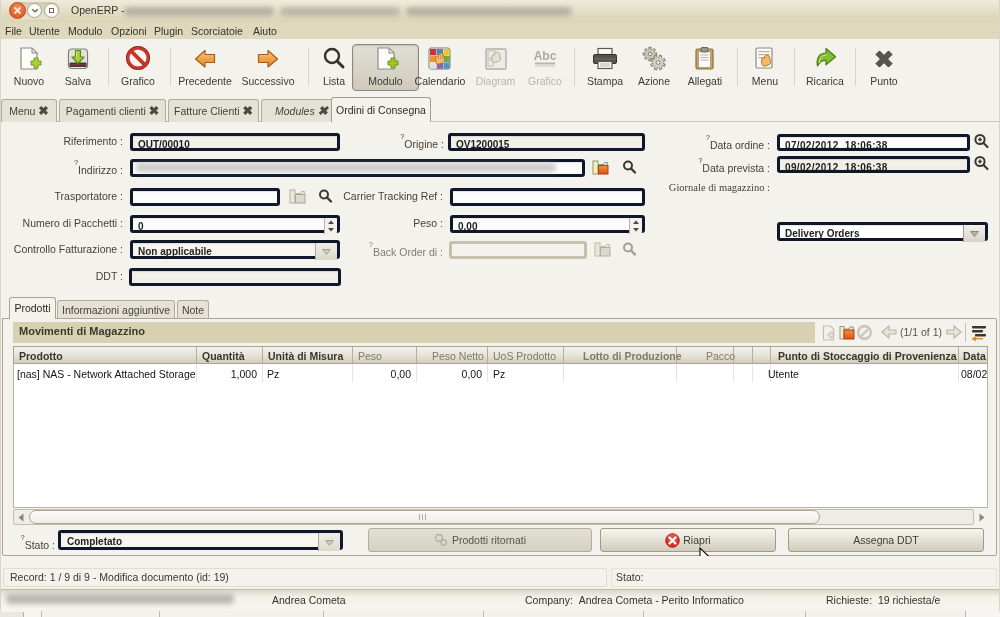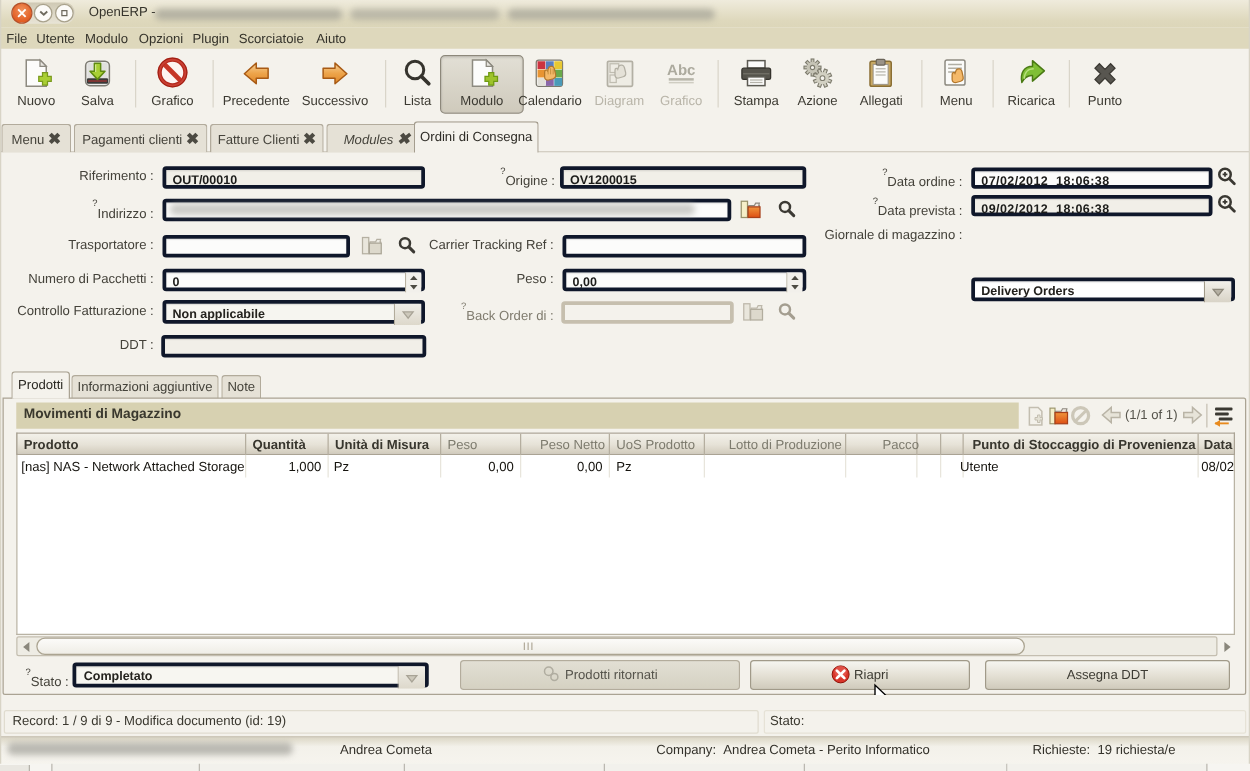--- a/index.html
+++ b/index.html
@@ -310,21 +310,21 @@
 <rect x="1" y="1" width="5" height="13" fill="#e9e6dc" stroke="#b5b0a2" stroke-width="1"></rect>
 <path d="M7 4.5 h4.5 l1 -2 h3 l-0.5 2 h0.5 v2 h-8.5 z" fill="#eceae2" stroke="#b5b0a2" stroke-width="0.9"></path>
 <rect x="6.5" y="5.5" width="9.5" height="8.5" fill="#ddd9cc" stroke="#aaa596" stroke-width="1"></rect>
 </svg>
 <svg class="abs" style="left:318px;top:189px;" width="15" height="15" viewBox="0 0 15 15">
     <circle cx="6" cy="5.5" r="4" fill="none" stroke="#3c3a34" stroke-width="2"></circle>
     <path d="M9 8.5 L13 12.5" stroke="#3c3a34" stroke-width="2.4" stroke-linecap="round"></path>
   </svg>
 <div class="lbl" style="left:243px;top:190px;width:200px;">Carrier Tracking Ref :</div>
 <div class="entry" style="left:450px;top:188px;width:195px;height:18px;"></div>
-<div class="lbl" style="left:570px;top:182px;width:200px;">Giornale di magazzino :</div>
+<div class="lbl" style="left:570px;top:182px;width:200px;font-family:Liberation Serif, serif;">Giornale di magazzino :</div>
 <div class="entry" style="left:777px;top:179px;width:211px;height:19px;background:#fff;margin-top:43px;">
 <div style="position:absolute;left:5px;top:2.5px;font-weight:bold;font-size:10px;color:#22201c;">Delivery Orders</div>
 <div style="position:absolute;right:0;top:0;width:22px;height:17px;background:linear-gradient(#f2f0ea,#d8d3c6);border-left:1px solid #a19a89;border-radius:0 2px 2px 0;"></div>
 <svg style="position:absolute;right:5px;top:5px;" width="11" height="8" viewBox="0 0 11 8">
       <path d="M1.5 1.5 h8 l-4 5 z" fill="#b5b0a3" stroke="#8d887b" stroke-width="1"></path>
     </svg>
 </div>
 
 <div class="lbl" style="left:0;top:217px;width:123px;">Numero di Pacchetti :</div>
 <div class="entry" style="left:130px;top:215px;width:210px;height:18px;">
@@ -423,21 +423,21 @@
 <div class="abs" style="left:733px;top:347px;width:1px;height:17px;background:#b5ae9f;"></div>
 <div class="abs" style="left:752px;top:347px;width:1px;height:17px;background:#b5ae9f;"></div>
 <div class="abs" style="left:770px;top:347px;width:1px;height:17px;background:#b5ae9f;"></div>
 <div class="abs" style="left:958px;top:347px;width:1px;height:17px;background:#b5ae9f;"></div>
 <div class="abs hd" style="left:19px;top:350px;font-weight:bold;color:#38362e;">Prodotto</div>
 <div class="abs hd" style="left:202px;top:350px;font-weight:bold;color:#38362e;">Quantità</div>
 <div class="abs hd" style="left:268px;top:350px;font-weight:bold;color:#38362e;">Unità di Misura</div>
 <div class="abs hd" style="left:358px;top:350px;color:#7d7b6e;">Peso</div>
 <div class="abs hd" style="left:432px;top:350px;color:#7d7b6e;">Peso Netto</div>
 <div class="abs hd" style="left:493px;top:350px;color:#7d7b6e;">UoS Prodotto</div>
-<div class="abs hd" style="left:583px;top:350px;color:#7d7b6e;">Lotto di Produzione</div>
+<div class="abs hd" style="left:583px;top:350px;color:#7d7b6e;font-weight:bold;">Lotto di Produzione</div>
 <div class="abs hd" style="left:684px;top:350px;color:#7d7b6e;margin-left:22px;">Pacco</div>
 <div class="abs hd" style="left:778px;top:350px;font-weight:bold;color:#38362e;">Punto di Stoccaggio di Provenienza</div>
 <div class="abs hd" style="left:963px;top:350px;font-weight:bold;color:#38362e;">Data</div>
 
 <div class="abs" style="left:196px;top:364px;width:1px;height:18px;background:#e8e5dc;"></div>
 <div class="abs" style="left:262px;top:364px;width:1px;height:18px;background:#e8e5dc;"></div>
 <div class="abs" style="left:352px;top:364px;width:1px;height:18px;background:#e8e5dc;"></div>
 <div class="abs" style="left:416px;top:364px;width:1px;height:18px;background:#e8e5dc;"></div>
 <div class="abs" style="left:487px;top:364px;width:1px;height:18px;background:#e8e5dc;"></div>
 <div class="abs" style="left:563px;top:364px;width:1px;height:18px;background:#e8e5dc;"></div>

